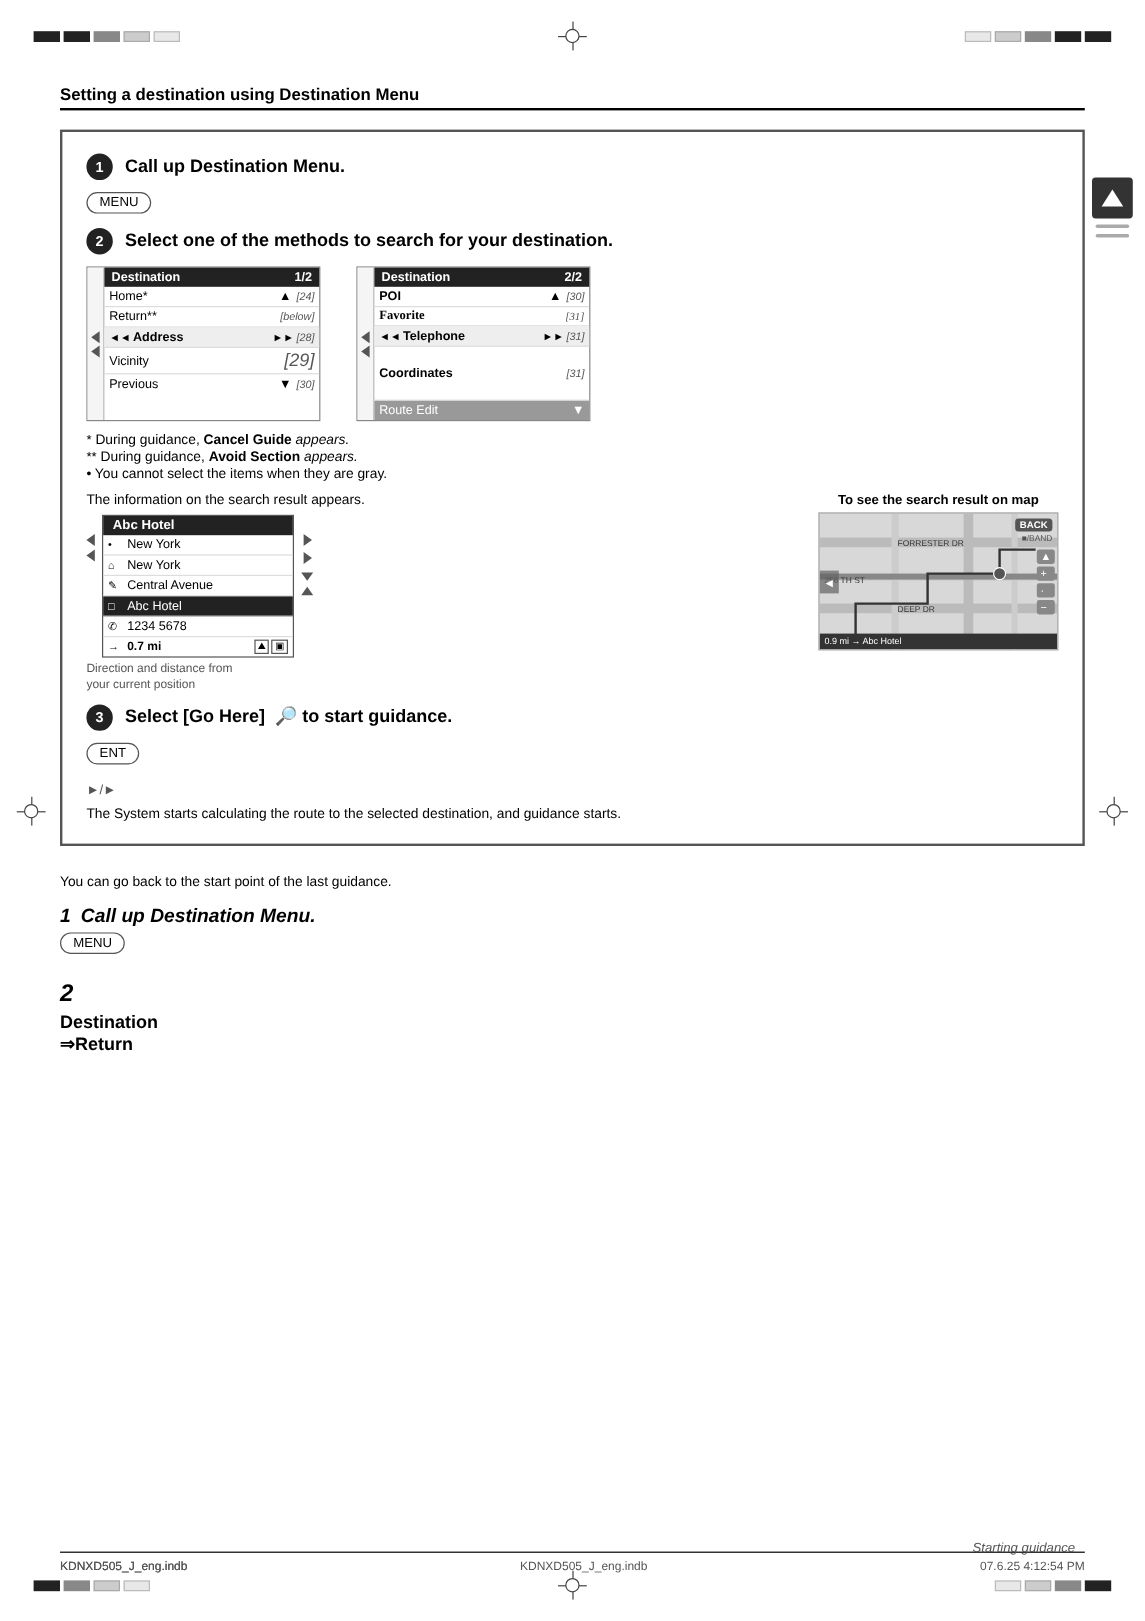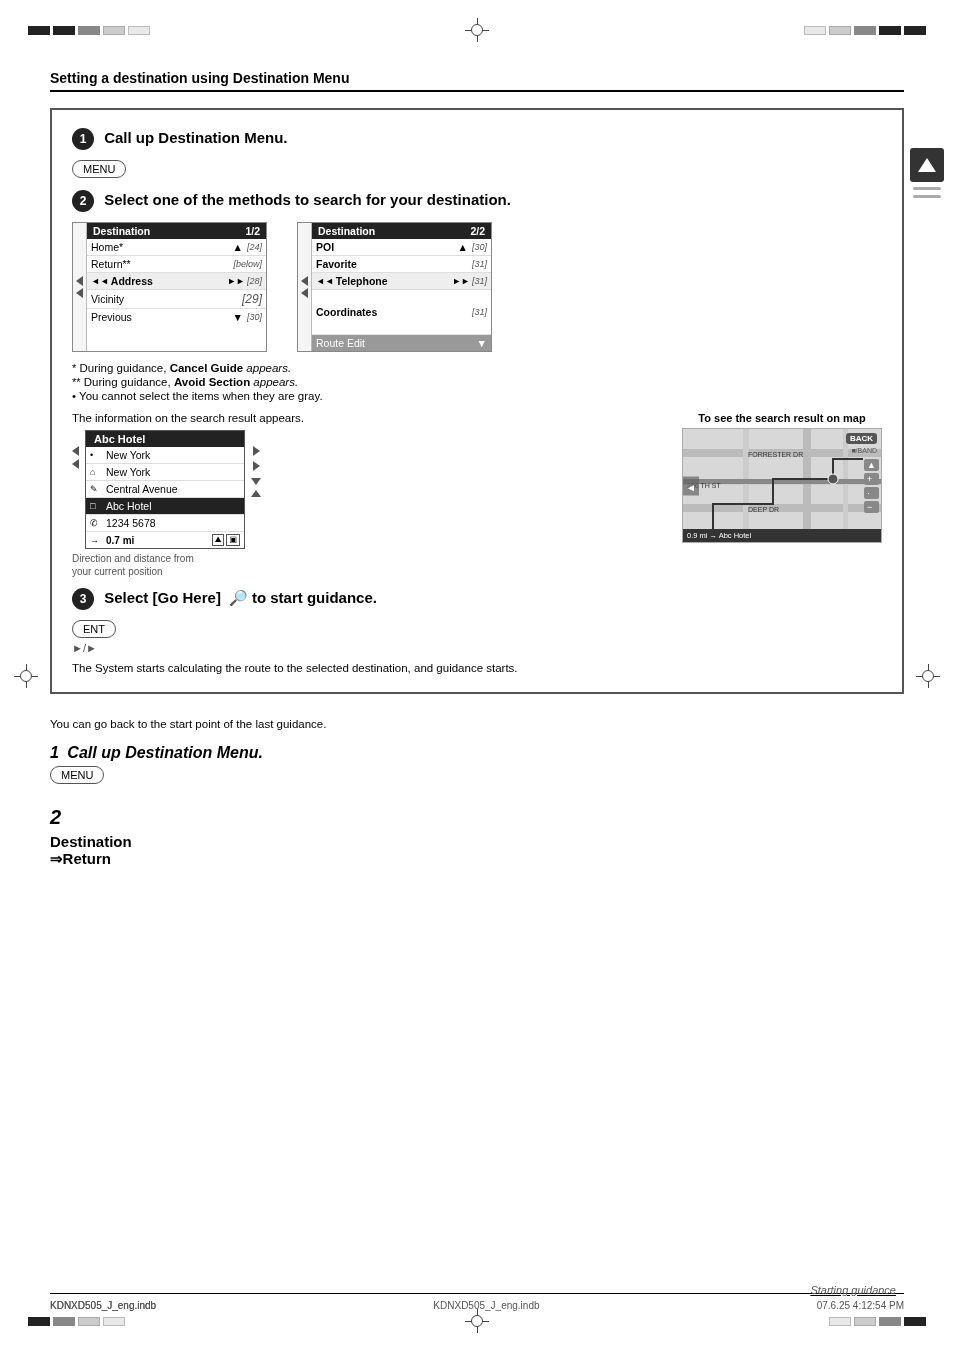--- a/index.html
+++ b/index.html
@@ -85,21 +85,21 @@
       margin-bottom: 2px;
     }
     .note-star { font-size: 11px; }
 
     .ent-button {
       display: inline-block;
       border: 1.5px solid #555;
       border-radius: 10px;
       padding: 2px 10px;
       font-size: 11px;
-      margin-bottom: 4px;
+      margin-bottom: 16px;
     }
 
     .final-note {
       font-size: 11.5px;
       margin-top: 8px;
     }
 
     
     .bottom-section {
       margin-top: 24px;
@@ -238,21 +238,21 @@
             <span style="font-size:9px;font-style:italic;color:#555;">[below]</span>
           </div>
           <div style="display:flex;align-items:center;padding:2px 4px;border-bottom:1px solid #ddd;gap:2px;background:#eee;">
             <span style="font-size:9px;font-weight:bold;">◄◄</span>
             <span style="flex:1;font-weight:bold;">Address</span>
             <span style="font-size:9px;font-weight:bold;">►►</span>
             <span style="font-size:9px;font-style:italic;color:#555;">[28]</span>
           </div>
           <div style="display:flex;align-items:center;padding:2px 4px;border-bottom:1px solid #ddd;gap:4px;">
             <span style="flex:1;">Vicinity</span>
-            <span style="font-size:12px;font-style:italic;color:#555;">[29]</span>
+            <span style="font-size:15px;font-style:italic;color:#555;">[29]</span>
           </div>
           <div style="display:flex;align-items:center;padding:2px 4px;gap:4px;">
             <span style="flex:1;">Previous</span>
             <span style="margin-left:auto;">▼</span>
             <span style="font-size:9px;font-style:italic;color:#555;">[30]</span>
           </div>
         </div>
       </div>
 
       <div style="display:flex;align-items:stretch;border:1px solid #888;font-size:10.5px;min-width:195px;">
@@ -265,21 +265,21 @@
         <div style="flex:1;">
           <div style="background:#222;color:#fff;display:flex;justify-content:space-between;padding:2px 6px;font-weight:bold;font-size:10.5px;">
             <span>Destination</span>
             <span>2/2</span>
           </div>
           <div style="display:flex;align-items:center;padding:2px 4px;border-bottom:1px solid #ddd;gap:4px;">
             <span style="flex:1;font-weight:bold;">POI</span>
             <span style="margin-left:auto;">▲</span>
             <span style="font-size:9px;font-style:italic;color:#555;">[30]</span>
           </div>
-          <div style="display:flex;align-items:center;padding:2px 4px;border-bottom:1px solid #ddd;gap:4px;">
+          <div style="display:flex;align-items:center;padding:2px 4px;border-bottom:1px solid #ddd;gap:4px;font-family:Liberation Serif, serif;">
             <span style="flex:1;font-weight:bold;">Favorite</span>
             <span style="font-size:9px;font-style:italic;color:#555;">[31]</span>
           </div>
           <div style="display:flex;align-items:center;padding:2px 4px;border-bottom:1px solid #ddd;gap:2px;background:#eee;">
             <span style="font-size:9px;font-weight:bold;">◄◄</span>
             <span style="flex:1;font-weight:bold;">Telephone</span>
             <span style="font-size:9px;font-weight:bold;">►►</span>
             <span style="font-size:9px;font-style:italic;color:#555;">[31]</span>
           </div>
           <div style="display:flex;align-items:center;padding:16px 4px;border-bottom:1px solid #ddd;gap:4px;">
@@ -452,21 +452,21 @@
   <div style="font-size:10px;color:#555;">KDNXD505_J_eng.indb</div>
   <div style="font-size:10px;color:#555;">
     <span>07.6.25</span>
     <span>  </span>
     <span>4:12:54 PM</span>
   </div>
 </div>
 
 <div style="position:absolute;bottom:40px;left:50px;font-size:10px;color:#555;">KDNXD505_J_eng.indb</div>
 
-<div style="position:absolute;bottom:55px;right:50px;display:flex;align-items:center;gap:8px;text-decoration:underline;">
+<div style="position:absolute;bottom:55px;right:50px;display:flex;align-items:center;gap:8px;">
   <span style="font-size:11px;font-style:italic;color:#555;">Starting guidance</span>
   <span style="font-size:18px;font-weight:bold;"></span>
 </div>
 
 <div style="position:absolute;bottom:18px;left:0;right:0;display:flex;justify-content:space-between;align-items:center;padding:0 28px;">
   <div style="display:flex;gap:3px;align-items:center;">
     <div style="width:22px;height:9px;background:#222;"></div>
     <div style="width:22px;height:9px;background:#888;"></div>
     <div style="width:22px;height:9px;background:#ccc;border:1px solid #aaa;"></div>
     <div style="width:22px;height:9px;background:#e8e8e8;border:1px solid #bbb;"></div>

